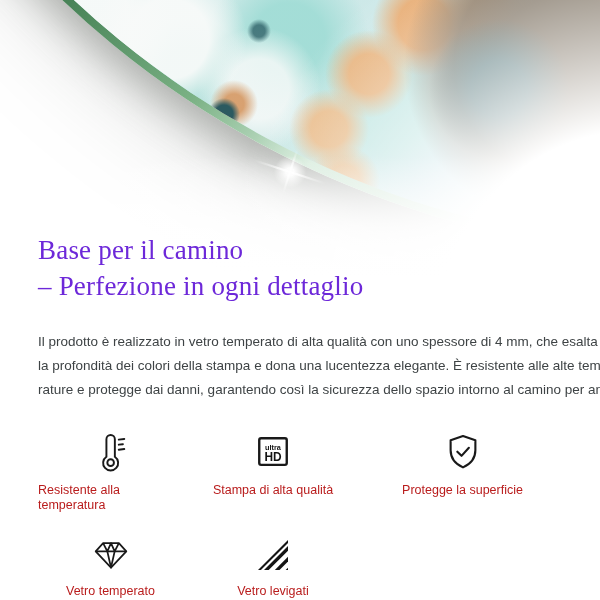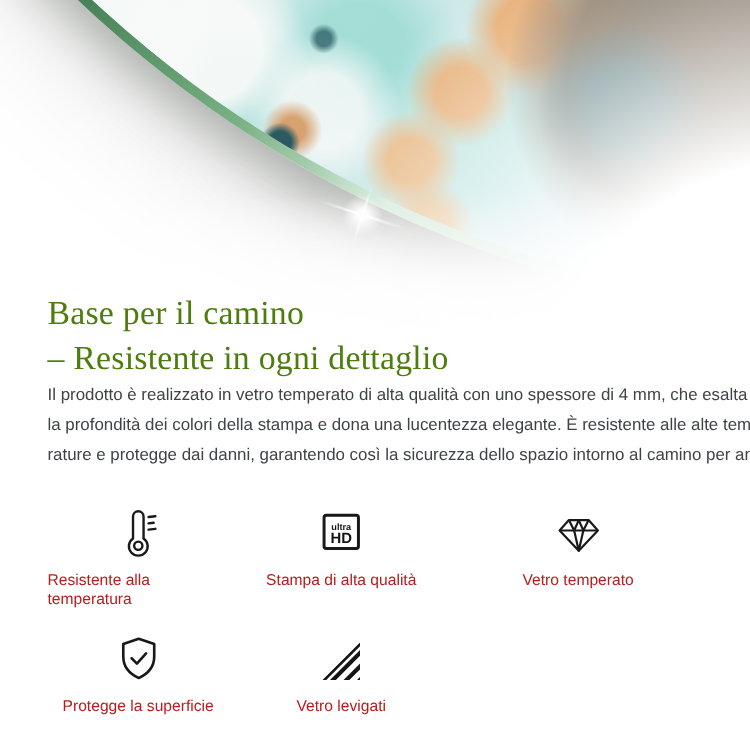--- a/index.html
+++ b/index.html
@@ -59,24 +59,24 @@
   .sparkle .ray-a, .sparkle .ray-b { position:absolute; background:linear-gradient(90deg, rgba(255,255,255,0), #fff 50%, rgba(255,255,255,0)); }
   .sparkle .ray-a { left:0; top:36px; width:74px; height:2px; transform:rotate(18deg); }
   .sparkle .ray-b { left:14px; top:36px; width:46px; height:2px; transform:rotate(108deg); }
 
   
   .content { position:absolute; left:0; top:0; width:600px; padding:232px 38px 0 38px; }
 
   .page-title {
     font-family:"Liberation Serif", "DejaVu Serif", serif;
     font-weight:400; font-size:27px; line-height:36px;
-    color:#4d7c0f; letter-spacing:.2px;
+    color:#6d28d9; letter-spacing:.2px;
   }
 
-  .description { margin-top:0; font-size:13.5px; line-height:24px; color:#3e4345; }
+  .description { margin-top:26px; font-size:13.5px; line-height:24px; color:#3e4345; }
   .description .line { white-space:nowrap; }
 
   
   .features {
     margin-top:26px;
     display:grid;
     grid-template-columns:145px 180px 199px;
     row-gap:16px;
     width:524px;
   }
@@ -97,21 +97,21 @@
       <span class="ray-b"></span>
       <span class="glow"></span>
   </div>
   <div class="hero-fade"></div>
 </div>
 
 <div class="content">
 
   <h1 class="page-title">
     <span>Base per il camino</span><br>
-    <span>– Resistente in ogni dettaglio</span>
+    <span>– Perfezione in ogni dettaglio</span>
   </h1>
 
   <div class="description">
     <div class="line">Il prodotto è realizzato in vetro temperato di alta qualità con uno spessore di 4 mm, che esalta</div>
     <div class="line">la profondità dei colori della stampa e dona una lucentezza elegante. È resistente alle alte tempe-</div>
     <div class="line">rature e protegge dai danni, garantendo così la sicurezza dello spazio intorno al camino per anni.</div>
   </div>
 
   <div class="features">
 
@@ -134,38 +134,38 @@
           <rect x="9" y="9" width="30" height="29" rx="2" fill="none" stroke="#191919" stroke-width="2.6"></rect>
           <text class="uhd-top" x="24" y="21.5" text-anchor="middle" fill="#141414">ultra</text>
           <text class="uhd-bottom" x="24" y="33.5" text-anchor="middle" fill="#141414">HD</text>
         </svg>
       </span>
       <span class="label">Stampa di alta qualità</span>
     </div>
 
     <div class="feature">
       <span class="icon-box">
+        <svg width="44" height="44" viewBox="0 0 48 48" fill="none" stroke="#191919" stroke-width="2.3" stroke-linecap="round" stroke-linejoin="round">
+          <path d="M24 6.5 L37.5 11.2 V 22 C37.5 30.8 31.8 37.2 24 40.8 C16.2 37.2 10.5 30.8 10.5 22 V 11.2 Z"></path>
+          <path d="M17.8 23.6 L22.4 28.2 L30.4 19.4"></path>
+        </svg>
+      </span>
+      <span class="label">Protegge la superficie</span>
+    </div>
+
+    <div class="feature">
+      <span class="icon-box">
         <svg width="42" height="42" viewBox="0 0 48 48" fill="none" stroke="#191919" stroke-width="2" stroke-linejoin="round">
           <path d="M15 11.5 H33 L41.5 21 L24 39.5 L6.5 21 Z"></path>
           <path d="M6.5 21 H41.5"></path>
           <path d="M15 11.5 L19.8 21 L24 11.5 L28.2 21 L33 11.5"></path>
           <path d="M19.8 21 L24 39.5 L28.2 21"></path>
         </svg>
       </span>
       <span class="label">Vetro temperato</span>
-    </div>
-
-    <div class="feature">
-      <span class="icon-box">
-        <svg width="44" height="44" viewBox="0 0 48 48" fill="none" stroke="#191919" stroke-width="2.3" stroke-linecap="round" stroke-linejoin="round">
-          <path d="M24 6.5 L37.5 11.2 V 22 C37.5 30.8 31.8 37.2 24 40.8 C16.2 37.2 10.5 30.8 10.5 22 V 11.2 Z"></path>
-          <path d="M17.8 23.6 L22.4 28.2 L30.4 19.4"></path>
-        </svg>
-      </span>
-      <span class="label">Protegge la superficie</span>
     </div>
 
     <div class="feature">
       <span class="icon-box">
         <svg width="40" height="40" viewBox="0 0 48 48">
           <defs>
             <clipPath id="triclip">
                 <path d="M6 42 L42 6 L42 42 Z"></path>
               </clipPath>
           </defs>

